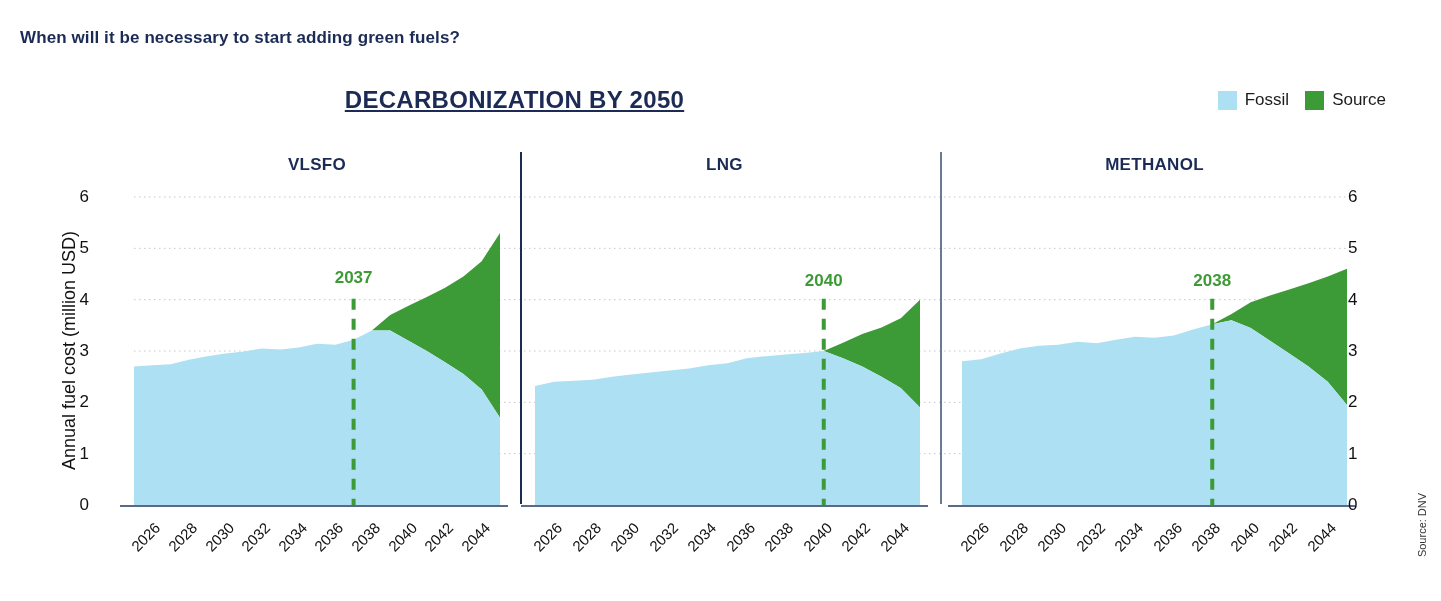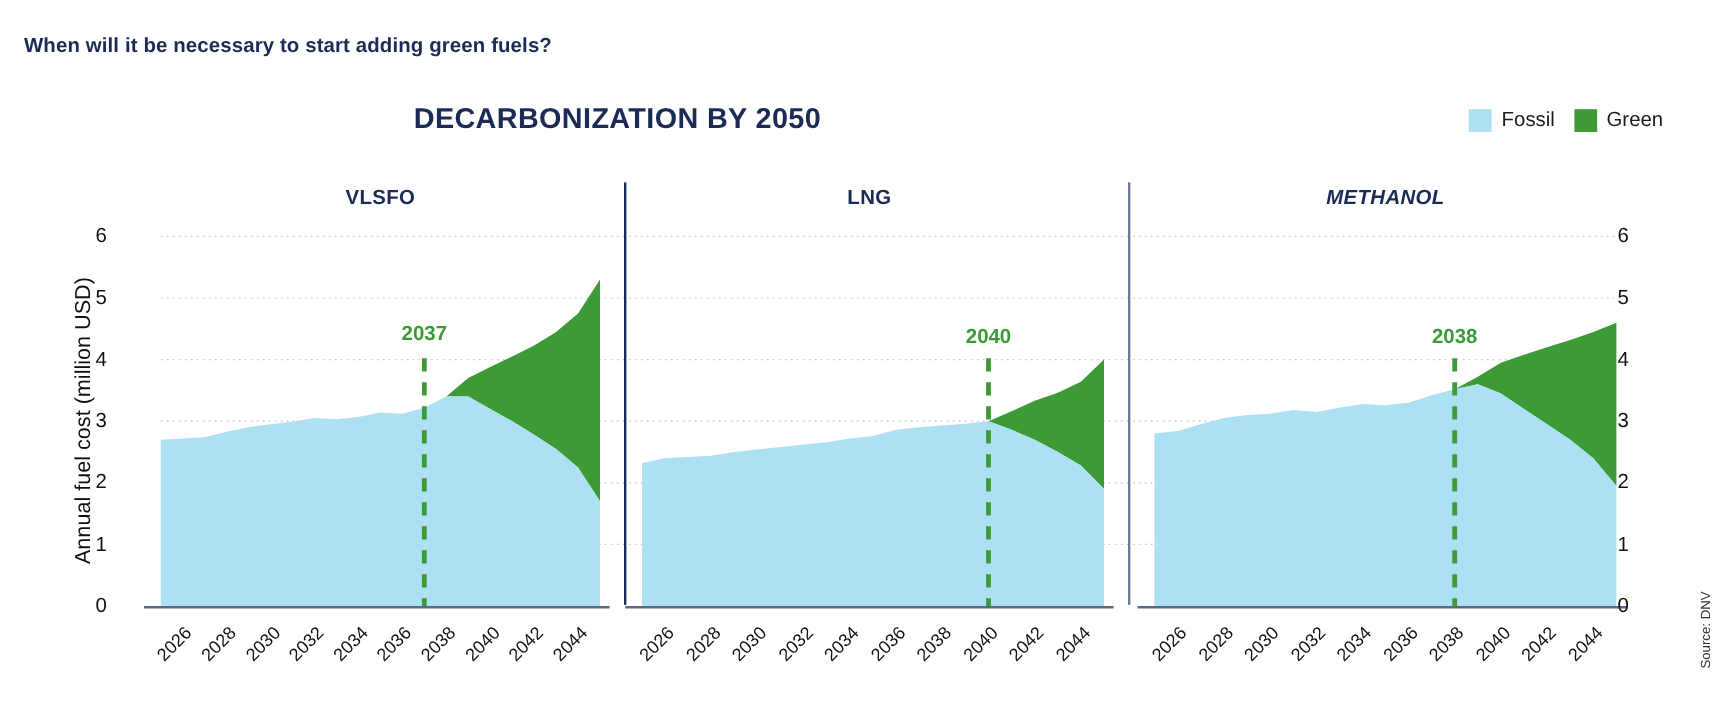--- a/index.html
+++ b/index.html
@@ -15,21 +15,21 @@
     position:absolute; left:20px; top:28px;
     font-size:17px; font-weight:bold; color:#1b2b55;
     letter-spacing:0.1px;
   }
   .main-title {
     position:absolute; left:0; top:86px; width:1441px;
     text-align:center;
     font-size:24px; font-weight:bold; color:#1b2b55;
     letter-spacing:0.3px;
   }
-  .main-title-inner { display:inline-block; transform:translateX(-206px); }
+  .main-title-inner { display:inline-block; transform:translateX(-206px);text-decoration:underline; }
 
   
   .legend {
     position:absolute; right:55px; top:90px;
     display:flex; align-items:center; gap:16px;text-align:center;
   }
   .legend-item { display:flex; align-items:center; gap:8px; }
   .legend-swatch { width:19px; height:19px; display:block; }
   .legend-label { font-size:17px; color:#1c1c1c; }
 
@@ -97,21 +97,21 @@
     <span class="main-title-inner">DECARBONIZATION BY 2050</span>
   </div>
 
   <div class="legend">
     <div class="legend-item">
       <span class="legend-swatch" id="sw0" style="background: rgb(173, 224, 242);"></span>
       <span class="legend-label">Fossil</span>
     </div>
     <div class="legend-item">
       <span class="legend-swatch" id="sw1" style="background: rgb(60, 155, 54);"></span>
-      <span class="legend-label">Green</span>
+      <span class="legend-label">Source</span>
     </div>
   </div>
 
   <div class="ylabel">
     <span>Annual fuel cost (million USD)</span>
   </div>
 
   <div class="source">
     <span>Source: DNV</span>
   </div>
@@ -155,21 +155,21 @@
       <div class="xtick" style="left: 520.25px; top: 519px;">2026</div>
       <div class="xtick" style="left: 558.75px; top: 519px;">2028</div>
       <div class="xtick" style="left: 597.25px; top: 519px;">2030</div>
       <div class="xtick" style="left: 635.75px; top: 519px;">2032</div>
       <div class="xtick" style="left: 674.25px; top: 519px;">2034</div>
       <div class="xtick" style="left: 712.75px; top: 519px;">2036</div>
       <div class="xtick" style="left: 751.25px; top: 519px;">2038</div>
       <div class="xtick" style="left: 789.75px; top: 519px;">2040</div>
       <div class="xtick" style="left: 828.25px; top: 519px;">2042</div>
       <div class="xtick" style="left: 866.75px; top: 519px;">2044</div>
-      <div class="panel-title" style="left: 962px; width: 385px; font-style: italic;">METHANOL</div>
+      <div class="panel-title" style="left: 962px; width: 385px;">METHANOL</div>
       <div class="year-label" style="left: 1212.25px; top: 270.64px;">2038</div>
       <div class="xtick" style="left: 947.25px; top: 519px;">2026</div>
       <div class="xtick" style="left: 985.75px; top: 519px;">2028</div>
       <div class="xtick" style="left: 1024.25px; top: 519px;">2030</div>
       <div class="xtick" style="left: 1062.75px; top: 519px;">2032</div>
       <div class="xtick" style="left: 1101.25px; top: 519px;">2034</div>
       <div class="xtick" style="left: 1139.75px; top: 519px;">2036</div>
       <div class="xtick" style="left: 1178.25px; top: 519px;">2038</div>
       <div class="xtick" style="left: 1216.75px; top: 519px;">2040</div>
       <div class="xtick" style="left: 1255.25px; top: 519px;">2042</div>

